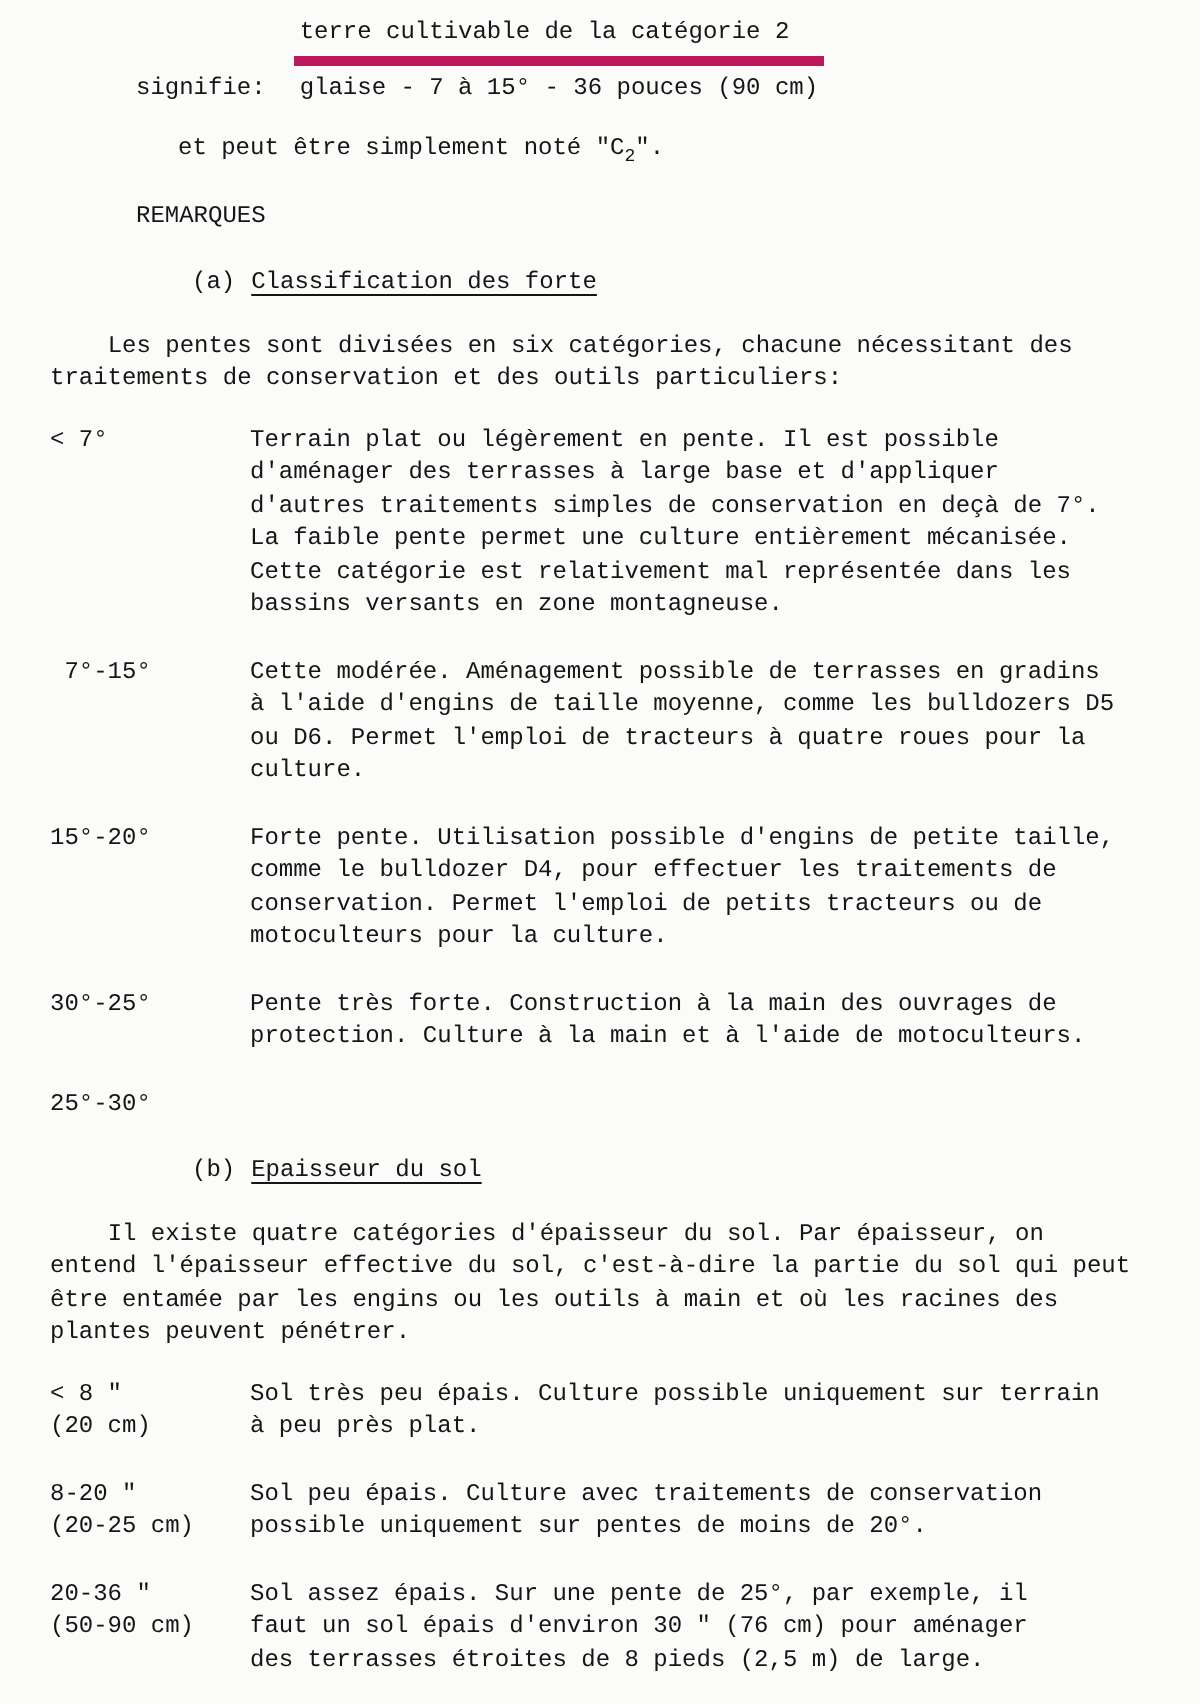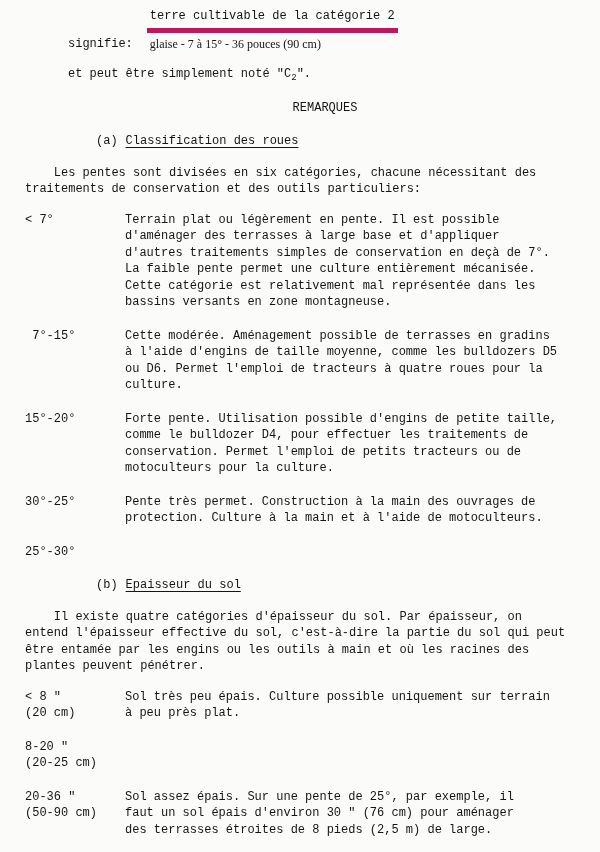--- a/index.html
+++ b/index.html
@@ -13,24 +13,24 @@
     font-size:12px;
     line-height:16.5px;
     box-sizing:border-box;
     padding:8px 18px 4px 25px;
     overflow:hidden;
   }
   .formula-row { display:flex; align-items:flex-end; margin:0 0 14px 43px; }
   .formula-label { margin-right:14px; white-space:pre; }
   .fraction { display:inline-block; text-align:left; }
   .fraction .num { display:block; padding:0 3px 3px 3px; border-bottom:5px solid #be185d; white-space:pre; }
-  .fraction .den { display:block; padding:3px 3px 0 3px; white-space:pre;font-family:Liberation Serif, serif; }
-  .note { margin:0 0 17px 43px; }
+  .fraction .den { display:block; padding:3px 3px 0 3px; white-space:pre; }
+  .note { margin:0 0 17px 64px; }
   .note sub { font-size:9px; line-height:0; }
-  .remarques { margin:0 0 17px 43px;text-align:center; }
+  .remarques { margin:0 0 17px 43px; }
   .sec-head { margin:0 0 14px 71px; }
   .sec-title { text-decoration:underline; text-underline-offset:3px; margin-left:8px; }
   .intro { margin:15px 0 14px 0; white-space:pre-wrap; }
   .item { display:grid; grid-template-columns:100px 1fr; margin:0 0 17px 0; }
   .ilabel { white-space:pre; }
   .itext { white-space:pre-wrap; }
   .item.last { margin-bottom:0; }
 </style>
 </head>
 <body>
@@ -43,21 +43,21 @@
       <span class="num">terre cultivable de la catégorie 2</span>
       <span class="den">glaise - 7 à 15° - 36 pouces (90 cm)</span>
     </span>
   </div>
 
   <p class="note"><span>et peut être simplement noté "C</span><sub>2</sub><span>".</span></p>
 
   <p class="remarques">REMARQUES</p>
 
   <div class="sec-head">
-    <span class="sec-marker">(a)</span><span class="sec-title">Classification des roues</span>
+    <span class="sec-marker">(a)</span><span class="sec-title">Classification des forte</span>
   </div>
 
   <p class="intro">    Les pentes sont divisées en six catégories, chacune nécessitant des
 traitements de conservation et des outils particuliers:</p>
 
   <div class="item">
     <div class="ilabel">&lt; 7°</div>
     <div class="itext">Terrain plat ou légèrement en pente. Il est possible
 d'aménager des terrasses à large base et d'appliquer
 d'autres traitements simples de conservation en deçà de 7°.
@@ -77,21 +77,21 @@
   <div class="item">
     <div class="ilabel">15°-20°</div>
     <div class="itext">Forte pente. Utilisation possible d'engins de petite taille,
 comme le bulldozer D4, pour effectuer les traitements de
 conservation. Permet l'emploi de petits tracteurs ou de
 motoculteurs pour la culture.</div>
   </div>
 
   <div class="item">
     <div class="ilabel">30°-25°</div>
-    <div class="itext">Pente très permet. Construction à la main des ouvrages de
+    <div class="itext">Pente très forte. Construction à la main des ouvrages de
 protection. Culture à la main et à l'aide de motoculteurs.</div>
   </div>
 
   <div class="item">
     <div class="ilabel">25°-30°</div>
   </div>
 
 
   <div class="sec-head">
     <span class="sec-marker">(b)</span><span class="sec-title">Epaisseur du sol</span>
@@ -105,20 +105,22 @@
   <div class="item">
     <div class="ilabel">&lt; 8 "
 (20 cm)</div>
     <div class="itext">Sol très peu épais. Culture possible uniquement sur terrain
 à peu près plat.</div>
   </div>
 
   <div class="item">
     <div class="ilabel">8-20 "
 (20-25 cm)</div>
+    <div class="itext">Sol peu épais. Culture avec traitements de conservation
+possible uniquement sur pentes de moins de 20°.</div>
   </div>
 
   <div class="item last">
     <div class="ilabel">20-36 "
 (50-90 cm)</div>
     <div class="itext">Sol assez épais. Sur une pente de 25°, par exemple, il
 faut un sol épais d'environ 30 " (76 cm) pour aménager
 des terrasses étroites de 8 pieds (2,5 m) de large.</div>
   </div>
 

